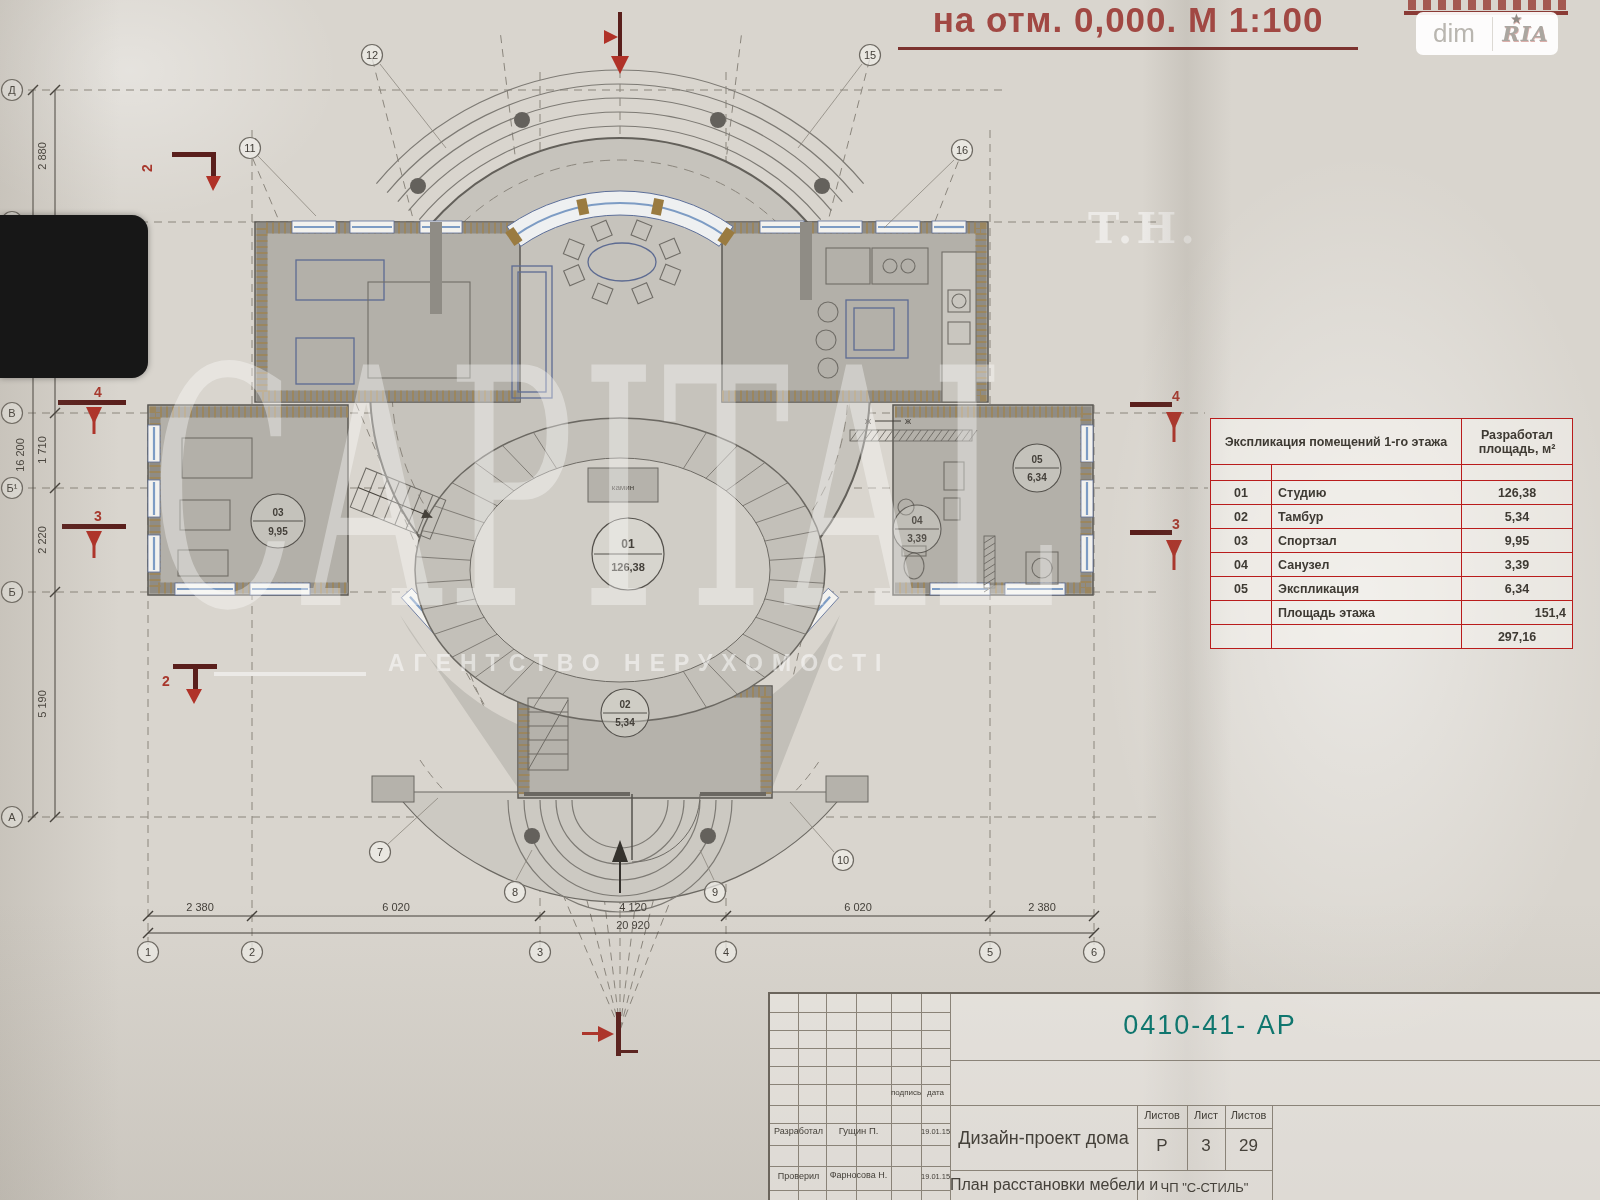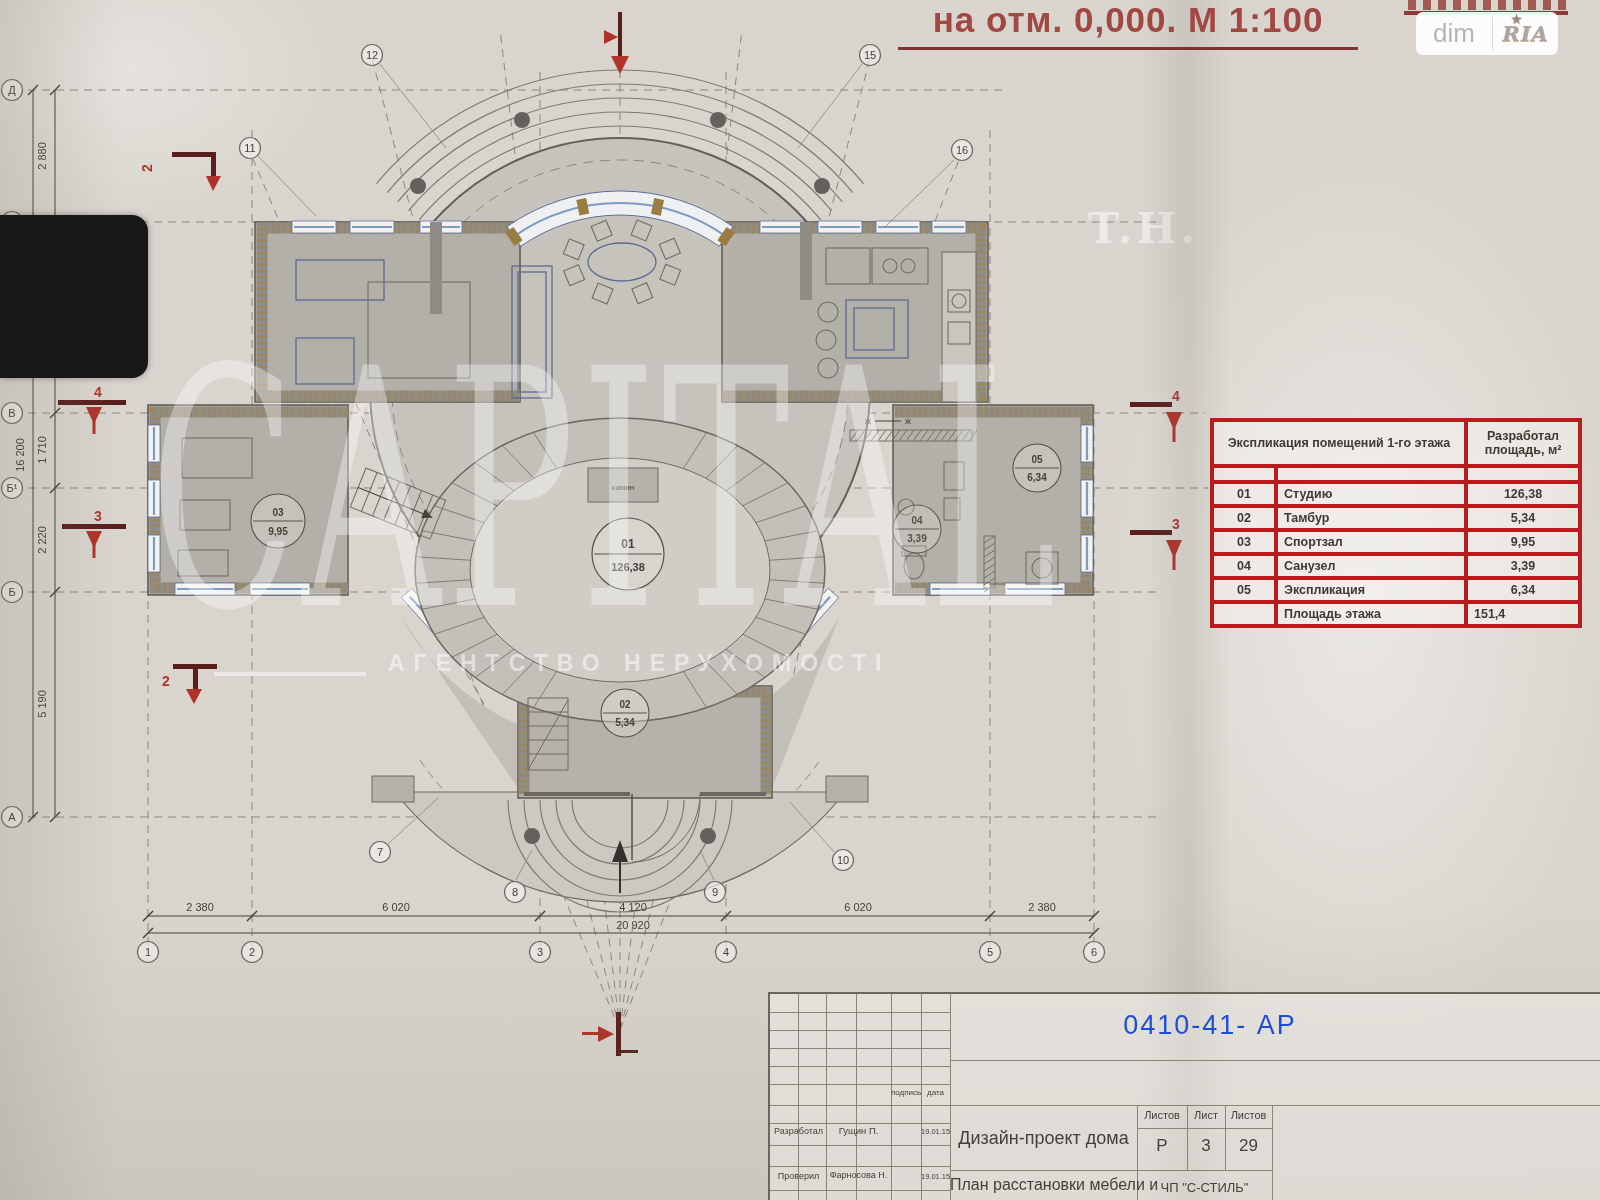--- a/index.html
+++ b/index.html
@@ -43,21 +43,21 @@
     letter-spacing:4px;color:rgba(255,255,255,.5);}
   #wm-sub{left:388px;top:650px;font-size:23px;font-weight:bold;letter-spacing:9px;
     color:rgba(255,255,255,.5);}
   #wm-line{left:214px;top:672px;width:152px;height:4px;background:rgba(255,255,255,.5);}
   
   #black-box{position:absolute;left:0;top:215px;width:148px;height:163px;background:#171717;
     border-radius:0 16px 16px 0;box-shadow:0 0 6px rgba(0,0,0,.35);}
   
   #expl{position:absolute;left:1210px;top:418px;background:rgba(250,248,244,.45);}
   #expl table{border-collapse:collapse;}
-  #expl td{border:4px solid #b91c1c;font-size:12.5px;font-weight:600;color:#3e3a33;
+  #expl td{border:1px solid #b91c1c;font-size:12.5px;font-weight:600;color:#3e3a33;
     padding:0 6px;vertical-align:middle;}
   
   #tb{position:absolute;left:768px;top:992px;width:832px;height:208px;
     border:2px solid #6b655c;background:rgba(250,248,244,.4);}
   #tb .hl,.vl{position:absolute;background:#8a8378;}
   #tb .hl{height:1px;} #tb .vl{width:1px;}
   #tb .t{position:absolute;color:#45413a;text-align:center;white-space:nowrap;}
 </style>
 </head>
 <body>
@@ -589,21 +589,26 @@
       <td style="text-align:center">3,39</td>
         </tr>
     <tr style="height:24px">
       <td style="text-align:center">05</td>
       <td>Экспликация</td>
       <td style="text-align:center">6,34</td>
         </tr>
     <tr style="height:24px">
       <td></td>
           <td>Площадь этажа</td>
-      <td style="text-align:left">151,4</td>
+      <td style="text-align:right">151,4</td>
+        </tr>
+    <tr style="height:24px">
+      <td></td>
+          <td></td>
+      <td style="text-align:center">297,16</td>
         </tr>
   </tbody>
     </table>
 </div>
 
 <div id="tb">
   <div class="vl" style="left:180px;top:0;height:208px"></div>
   <div class="hl" style="left:0;top:18px;width:180px"></div>
     <div class="hl" style="left:0;top:36px;width:180px"></div>
   <div class="hl" style="left:0;top:54px;width:180px"></div>
@@ -621,21 +626,21 @@
   <div class="vl" style="left:151px;top:0;height:208px"></div>
   <div class="hl" style="left:180px;top:66px;width:652px"></div>
   <div class="hl" style="left:180px;top:111px;width:652px"></div>
   <div class="hl" style="left:180px;top:176px;width:322px"></div>
   <div class="vl" style="left:367px;top:111px;height:97px"></div>
   <div class="vl" style="left:417px;top:111px;height:65px"></div>
   <div class="vl" style="left:455px;top:111px;height:65px"></div>
   <div class="vl" style="left:502px;top:111px;height:97px"></div>
   <div class="hl" style="left:367px;top:134px;width:135px"></div>
 
-  <div class="t" style="left:180px;top:16px;width:520px;font-size:27px;letter-spacing:2px;color:#1d4ed8">0410-41-  АР</div>
+  <div class="t" style="left:180px;top:16px;width:520px;font-size:27px;letter-spacing:2px;color:#0f766e">0410-41-  АР</div>
   <div class="t" style="left:180px;top:134px;width:187px;font-size:18px">Дизайн-проект дома</div>
   <div class="t" style="left:180px;top:182px;width:187px;font-size:16px">План расстановки мебели и</div>
   <div class="t" style="left:367px;top:115px;width:50px;font-size:11px">Листов</div>
   <div class="t" style="left:417px;top:115px;width:38px;font-size:11px">Лист</div>
   <div class="t" style="left:455px;top:115px;width:47px;font-size:11px">Листов</div>
   <div class="t" style="left:367px;top:142px;width:50px;font-size:17px">Р</div>
   <div class="t" style="left:417px;top:142px;width:38px;font-size:17px">3</div>
   <div class="t" style="left:455px;top:142px;width:47px;font-size:17px">29</div>
   <div class="t" style="left:367px;top:186px;width:135px;font-size:13px">ЧП "С-СТИЛЬ"</div>
   <div class="t" style="left:121px;top:94px;width:30px;font-size:8px">подпись</div>

